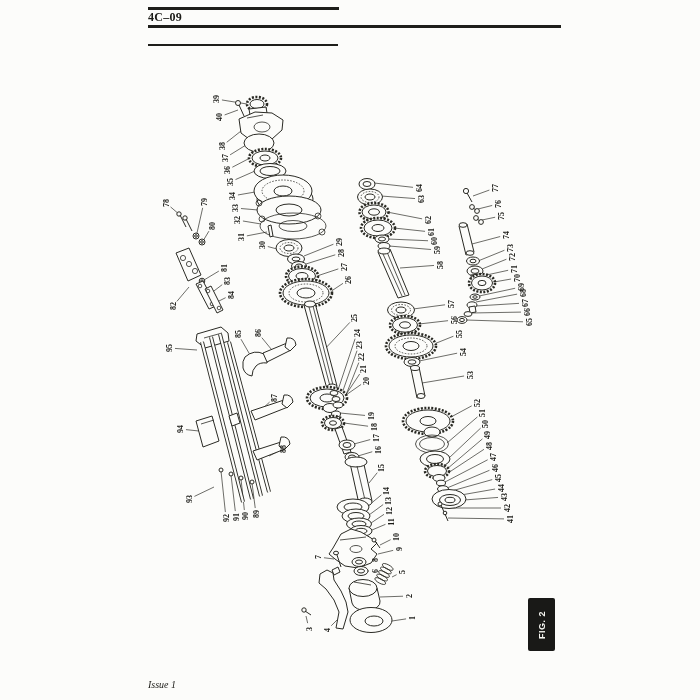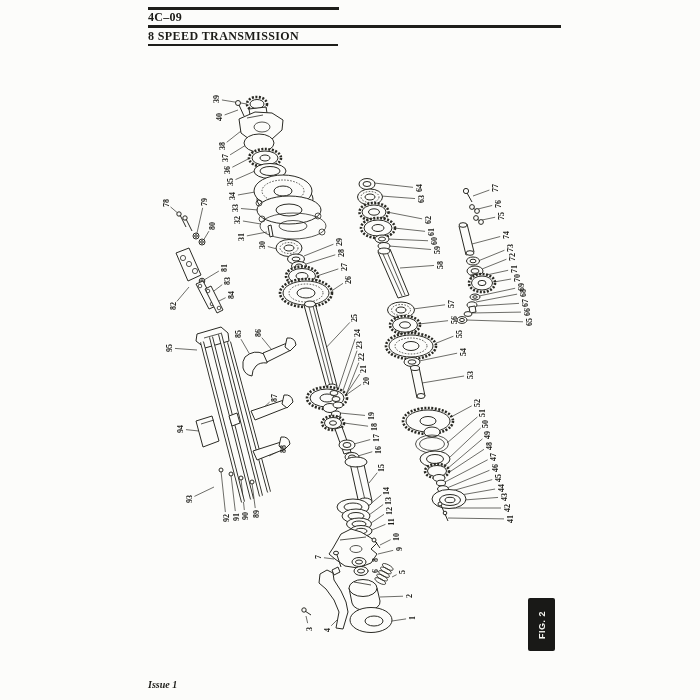--- a/index.html
+++ b/index.html
@@ -2,21 +2,21 @@
 <html><head>
 <meta charset="utf-8">
 <style>
   html,body{margin:0;padding:0;}
   body{width:700px;height:700px;background:#fcfcfa;position:relative;overflow:hidden;
        font-family:"Liberation Serif",serif;color:#1c1c18;}
   .page{position:absolute;inset:0;}
   .rule{position:absolute;background:#1e1e1a;}
   .code{position:absolute;left:148px;top:10px;font-weight:bold;font-size:12px;letter-spacing:.3px;}
   .title{position:absolute;left:148px;top:29px;font-weight:bold;font-size:12px;letter-spacing:.4px;}
-  .footer{position:absolute;left:148px;top:679px;font-style:italic;font-size:10px;font-weight:bold;}
+  .footer{position:absolute;left:148px;top:679px;font-style:italic;font-size:10px;}
   .figbox{position:absolute;left:528px;top:598px;width:27px;height:53px;background:#191917;
           display:flex;align-items:center;justify-content:center;border-radius:2px;}
   .figbox span{transform:rotate(-90deg);white-space:nowrap;color:#f4f4ef;
           font-family:"Liberation Sans",sans-serif;font-weight:bold;font-size:9px;letter-spacing:.5px;}
   svg{position:absolute;left:0;top:0;}
   .p{fill:#fcfcfa;stroke:#2a2a24;stroke-width:1;}
   .t{fill:#fcfcfa;stroke:#2a2a24;stroke-width:2.6;stroke-dasharray:2 1.5;}
   .n{fill:none;stroke:#2a2a24;stroke-width:.8;}
   .d{fill:none;stroke:#2a2a24;stroke-width:.8;stroke-dasharray:1.5 1.5;}
   .rail{stroke:#2a2a24;stroke-width:4;fill:none;}
@@ -25,21 +25,20 @@
   .lbl{font-family:"Liberation Serif",serif;font-weight:bold;font-size:8px;fill:#191915;}
 </style>
 </head>
 <body>
 
 <div class="page">
 
   <div class="rule" style="left:148px;top:7px;width:191px;height:2.5px"></div>
   <div class="code">4C–09</div>
   <div class="rule" style="left:148px;top:25px;width:413px;height:2.5px"></div>
-  <div class="title">8 SPEED TRANSMISSION</div>
   <div class="rule" style="left:148px;top:44px;width:190px;height:2px"></div>
 
   <svg width="700" height="700" viewBox="0 0 700 700">
 
     <g id="leaders">
         <line x1="406.0663818827902" y1="618.8900427175814" x2="392" y2="621" class="lead"></line>
         <line x1="403.00356400387847" y1="596.2067736550387" x2="380" y2="597" class="lead"></line>
         <line x1="307.65084295980745" y1="623.1536528258323" x2="306" y2="616" class="lead"></line>
         <line x1="331.24264068711926" y1="625.7573593128807" x2="337" y2="620" class="lead"></line>
         <line x1="396.6334368540005" y1="574.6832815729997" x2="392" y2="577" class="lead"></line>

